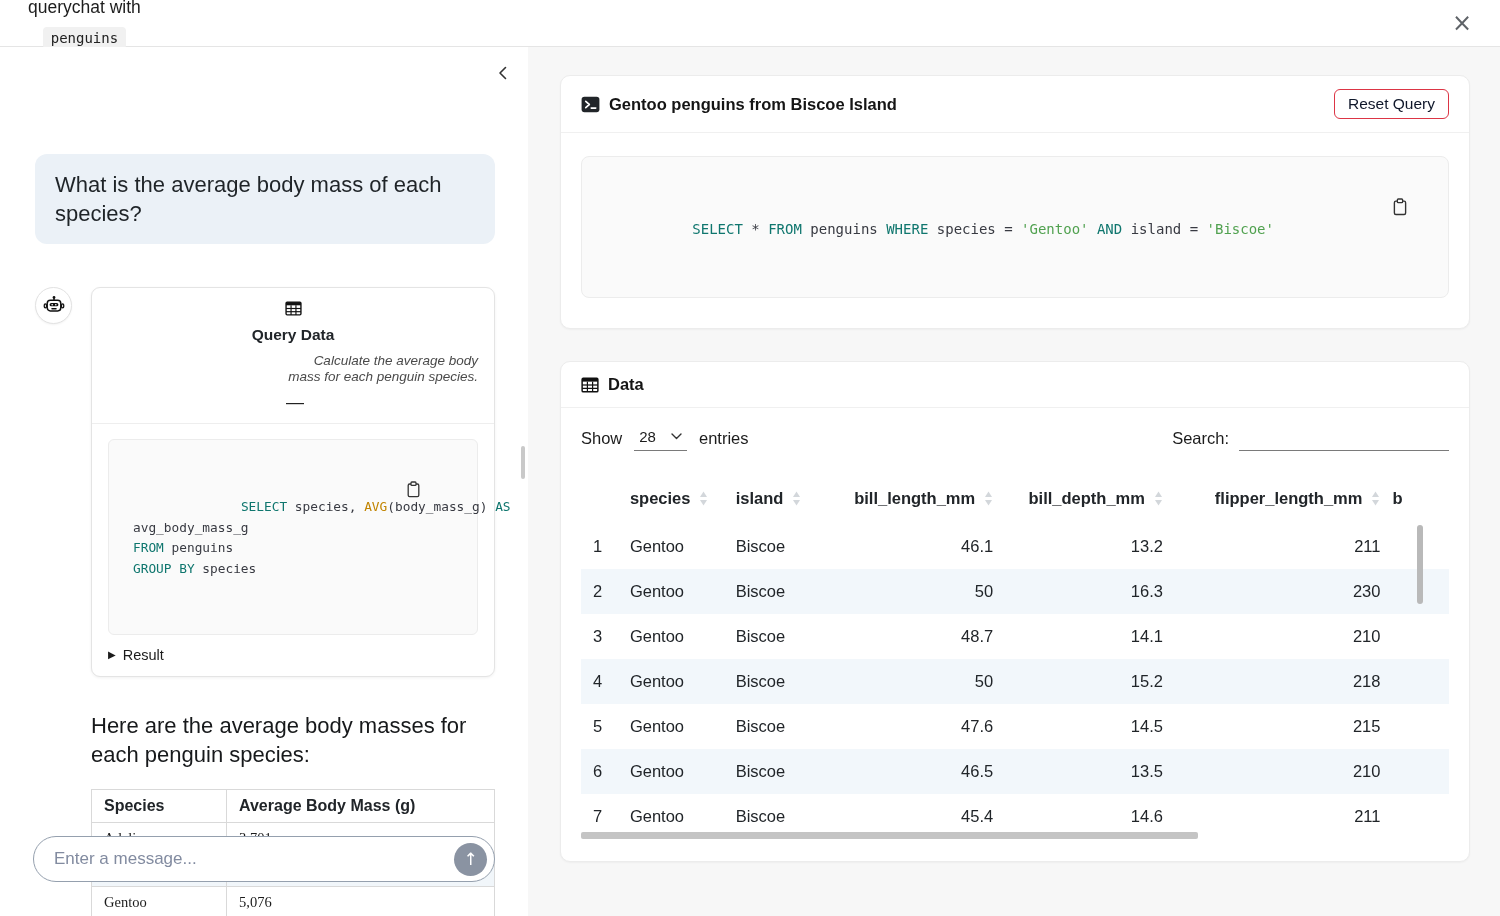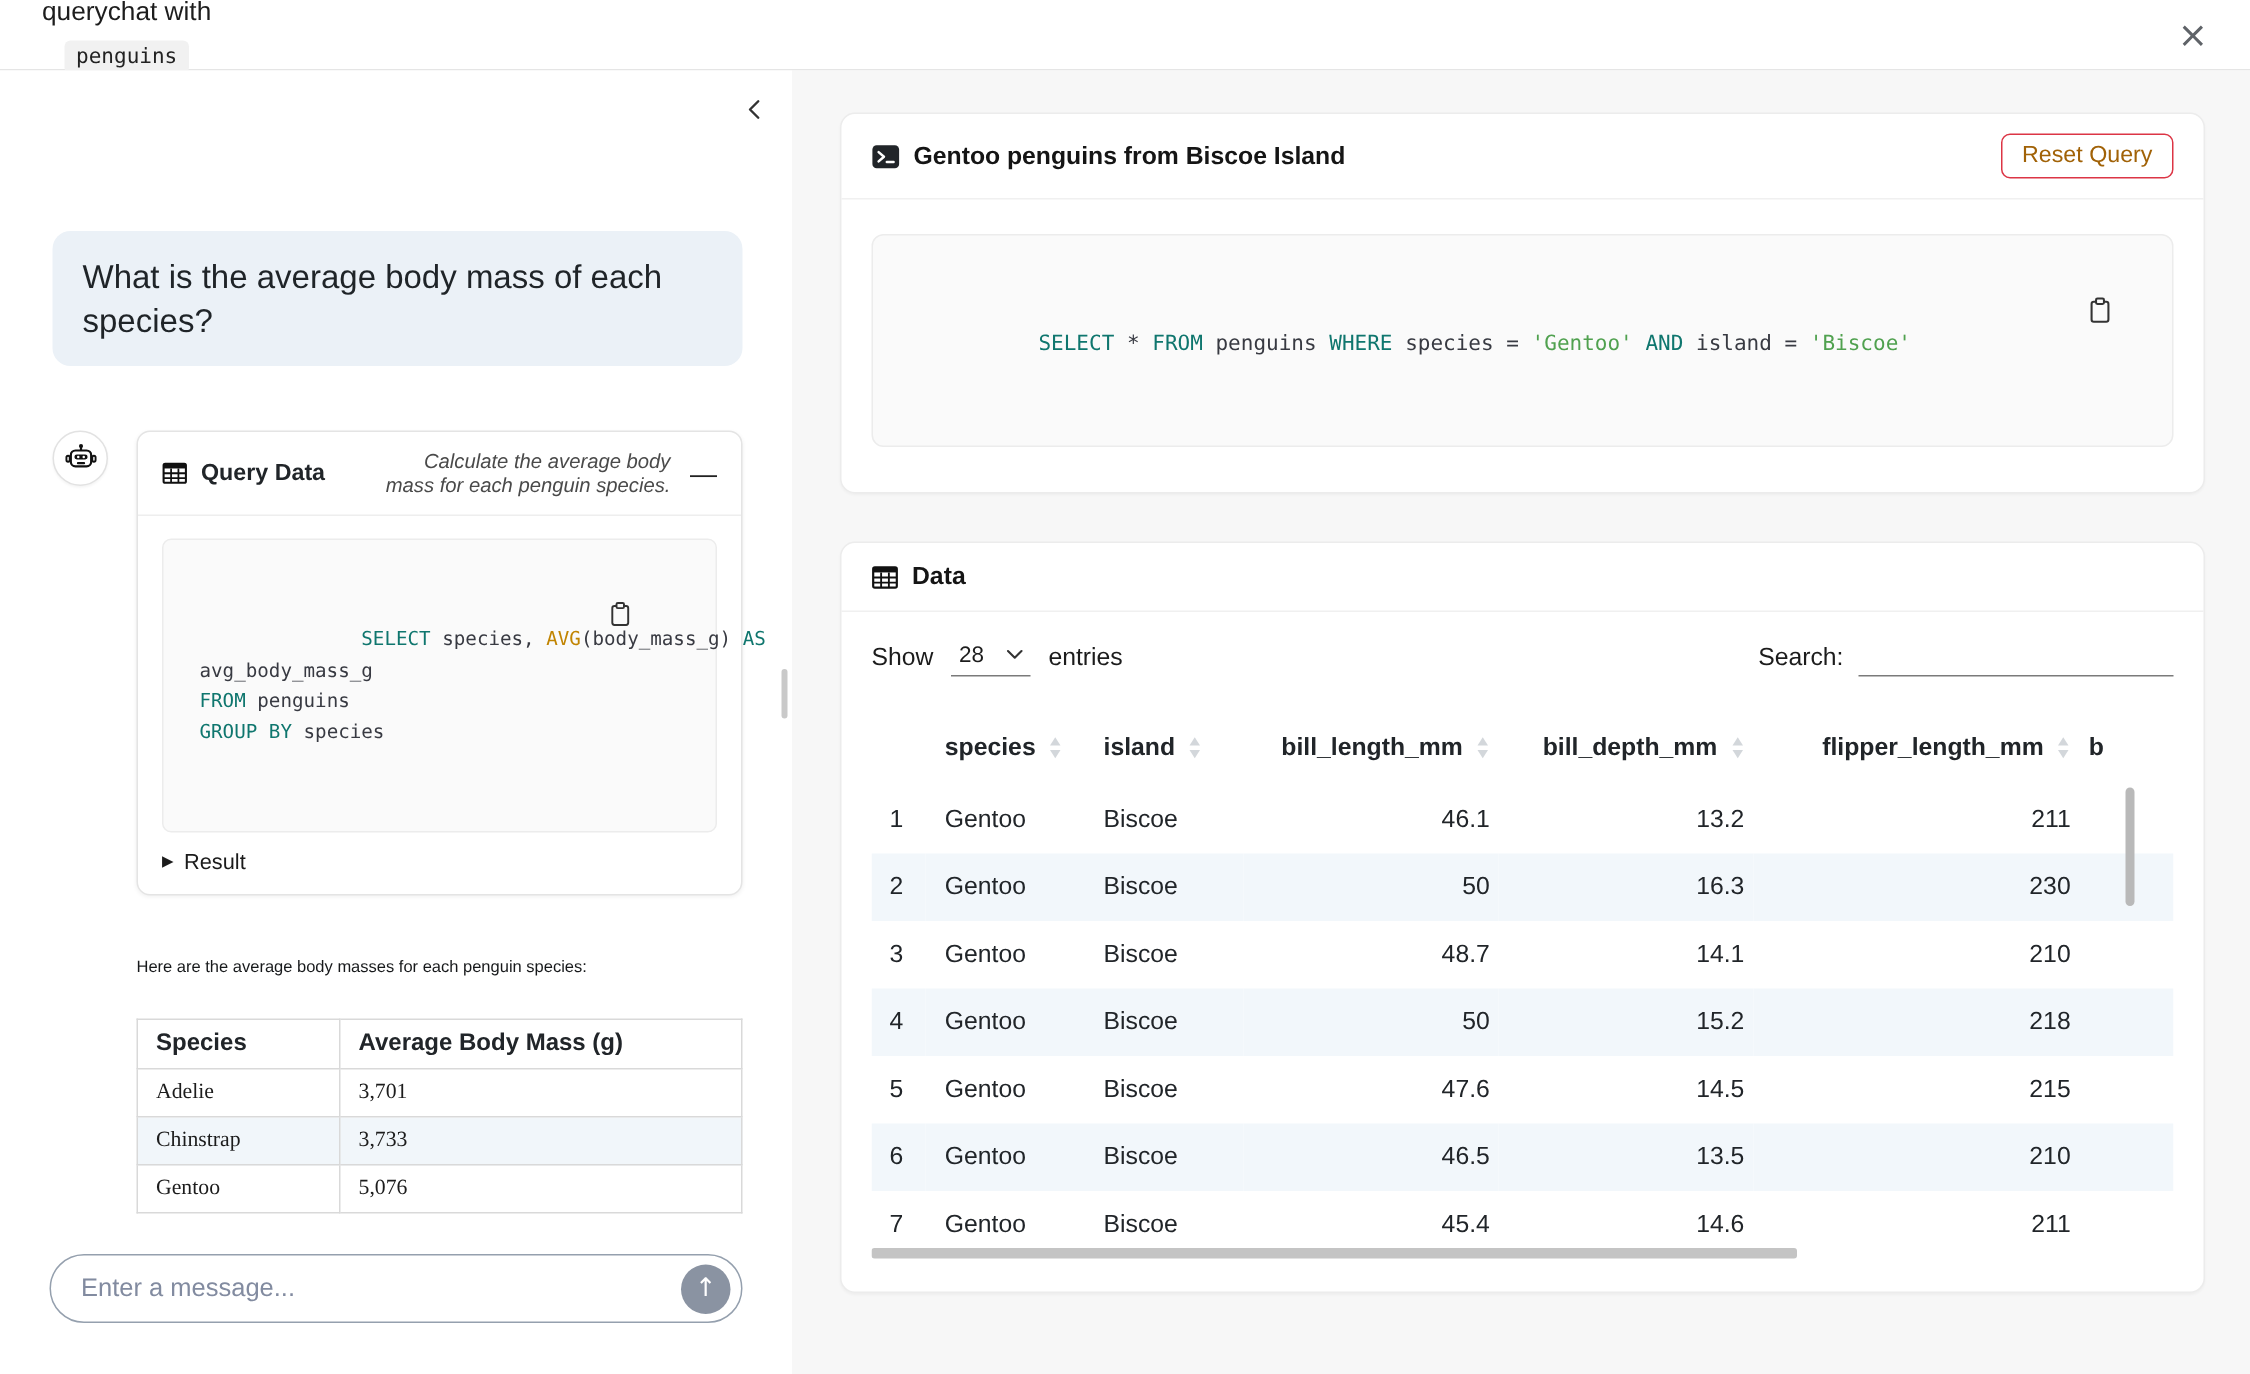--- a/index.html
+++ b/index.html
@@ -53,20 +53,21 @@
   }
   .bot-content{ flex:1; min-width:0; }
 
   .tool-card{
     background:#fff; border:1px solid #e4e4e4; border-radius:9px;
     box-shadow:0 1px 3px rgba(0,0,0,.06);
   }
   .tool-header{
     display:flex; align-items:center; gap:9px; padding:12px 16px;
     border-bottom:1px solid #eee;
+    flex-direction:column;
   }
   .tool-title{ font-size:15.5px; font-weight:700; white-space:nowrap; }
   .tool-subtitle{
     margin-left:auto; font-style:italic; font-size:13.5px; line-height:15.5px;
     color:#4a4a4a; text-align:right; max-width:200px;
   }
   .minus-btn{
     background:none; border:none; font-size:18px; color:#222; cursor:pointer;
     margin-left:4px; line-height:1;
   }
@@ -87,21 +88,21 @@
   .copy-btn{
     position:absolute; top:9px; right:10px; background:none; border:none;
     cursor:pointer; color:#333; padding:2px;
   }
   .result-toggle{
     margin-top:12px; font-size:14.5px; color:#1b1b1b; display:flex; align-items:center;
     gap:7px; cursor:pointer;
   }
   .result-triangle{ font-size:10px; font-family:"DejaVu Sans", sans-serif; }
 
-  .answer-text{ margin-top:34px; font-size:11px; line-height:29.5px; color:#17191b; }
+  .answer-text{ margin-top:34px; font-size:22px; line-height:29.5px; color:#17191b; }
 
   .mini-table{ margin-top:19px; width:100%; border-collapse:collapse; }
   .mini-table th, .mini-table td{
     border:1px solid #d9d9d9; text-align:left; padding:7px 12px;
   }
   .mini-table th{ font-size:16px; font-weight:700; }
   .mini-table td{ font-family:Liberation Serif, serif; font-size:14.5px; color:#1c1c1c; }
   .mini-table tbody tr:nth-child(even){ background:#f1f6fa; }
   .mini-table th:first-child, .mini-table td:first-child{ width:135px; }
 
@@ -129,21 +130,21 @@
   .card{
     background:#fff; border:1px solid #ececec; border-radius:10px;
     box-shadow:0 1px 2px rgba(0,0,0,.04);
   }
   .card-header{
     display:flex; align-items:center; gap:9px; padding:13px 20px;
     border-bottom:1px solid #f0f0f0;
   }
   .card-title{ font-size:16.5px; font-weight:700; color:#151515; }
   .reset-btn{
-    margin-left:auto; background:#fff; color:#a16207; border:1px solid #dc3545;
+    margin-left:auto; background:#fff; color:#0f172a; border:1px solid #dc3545;
     border-radius:6px; padding:5px 13px; font-size:15.5px; cursor:pointer;
     font-family:"Liberation Sans", sans-serif;
   }
   .query-card{ margin-bottom:32px; }
   .query-card .card-body{ padding:23px 20px 30px; }
 
   .data-card .card-body{ padding:18px 20px 20px; }
   .controls{ display:flex; justify-content:space-between; align-items:center; font-size:16.5px; color:#1c1c1c; }
   .show-entries{ display:flex; align-items:center; }
   .page-size-select{

